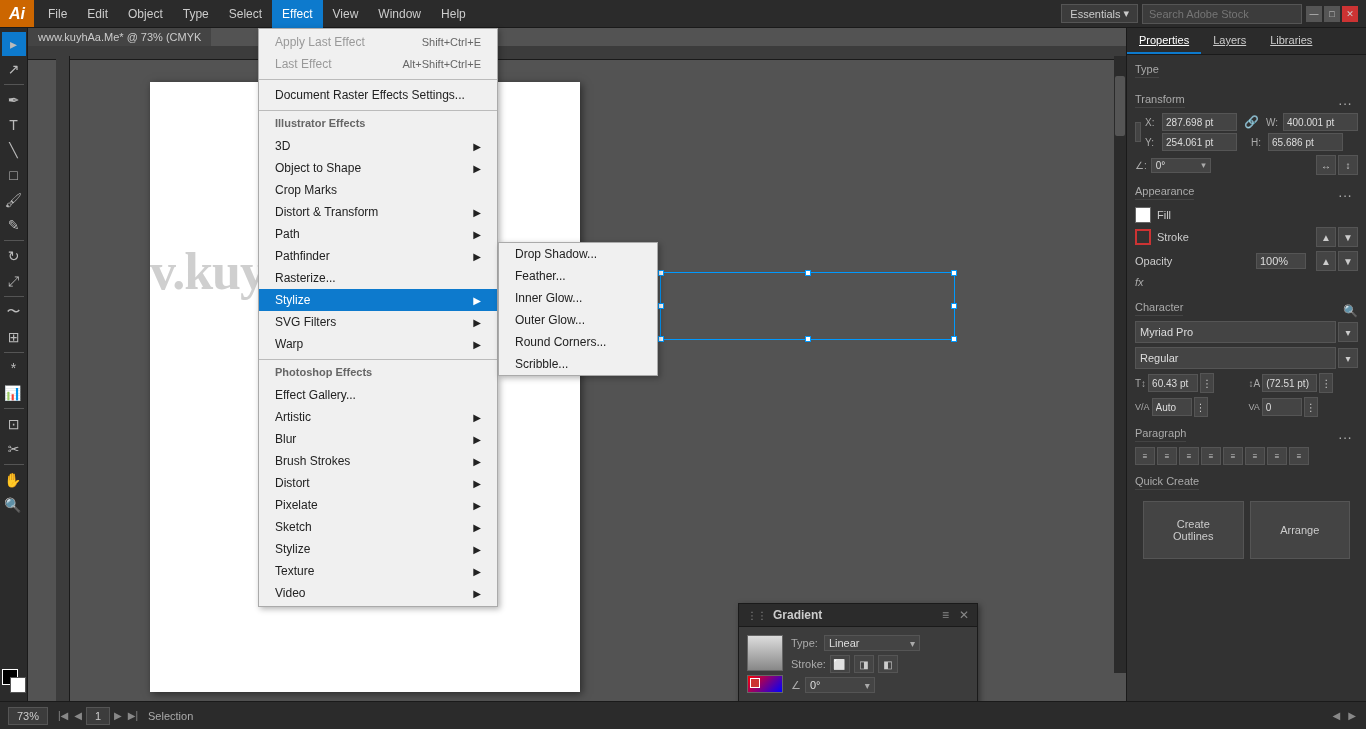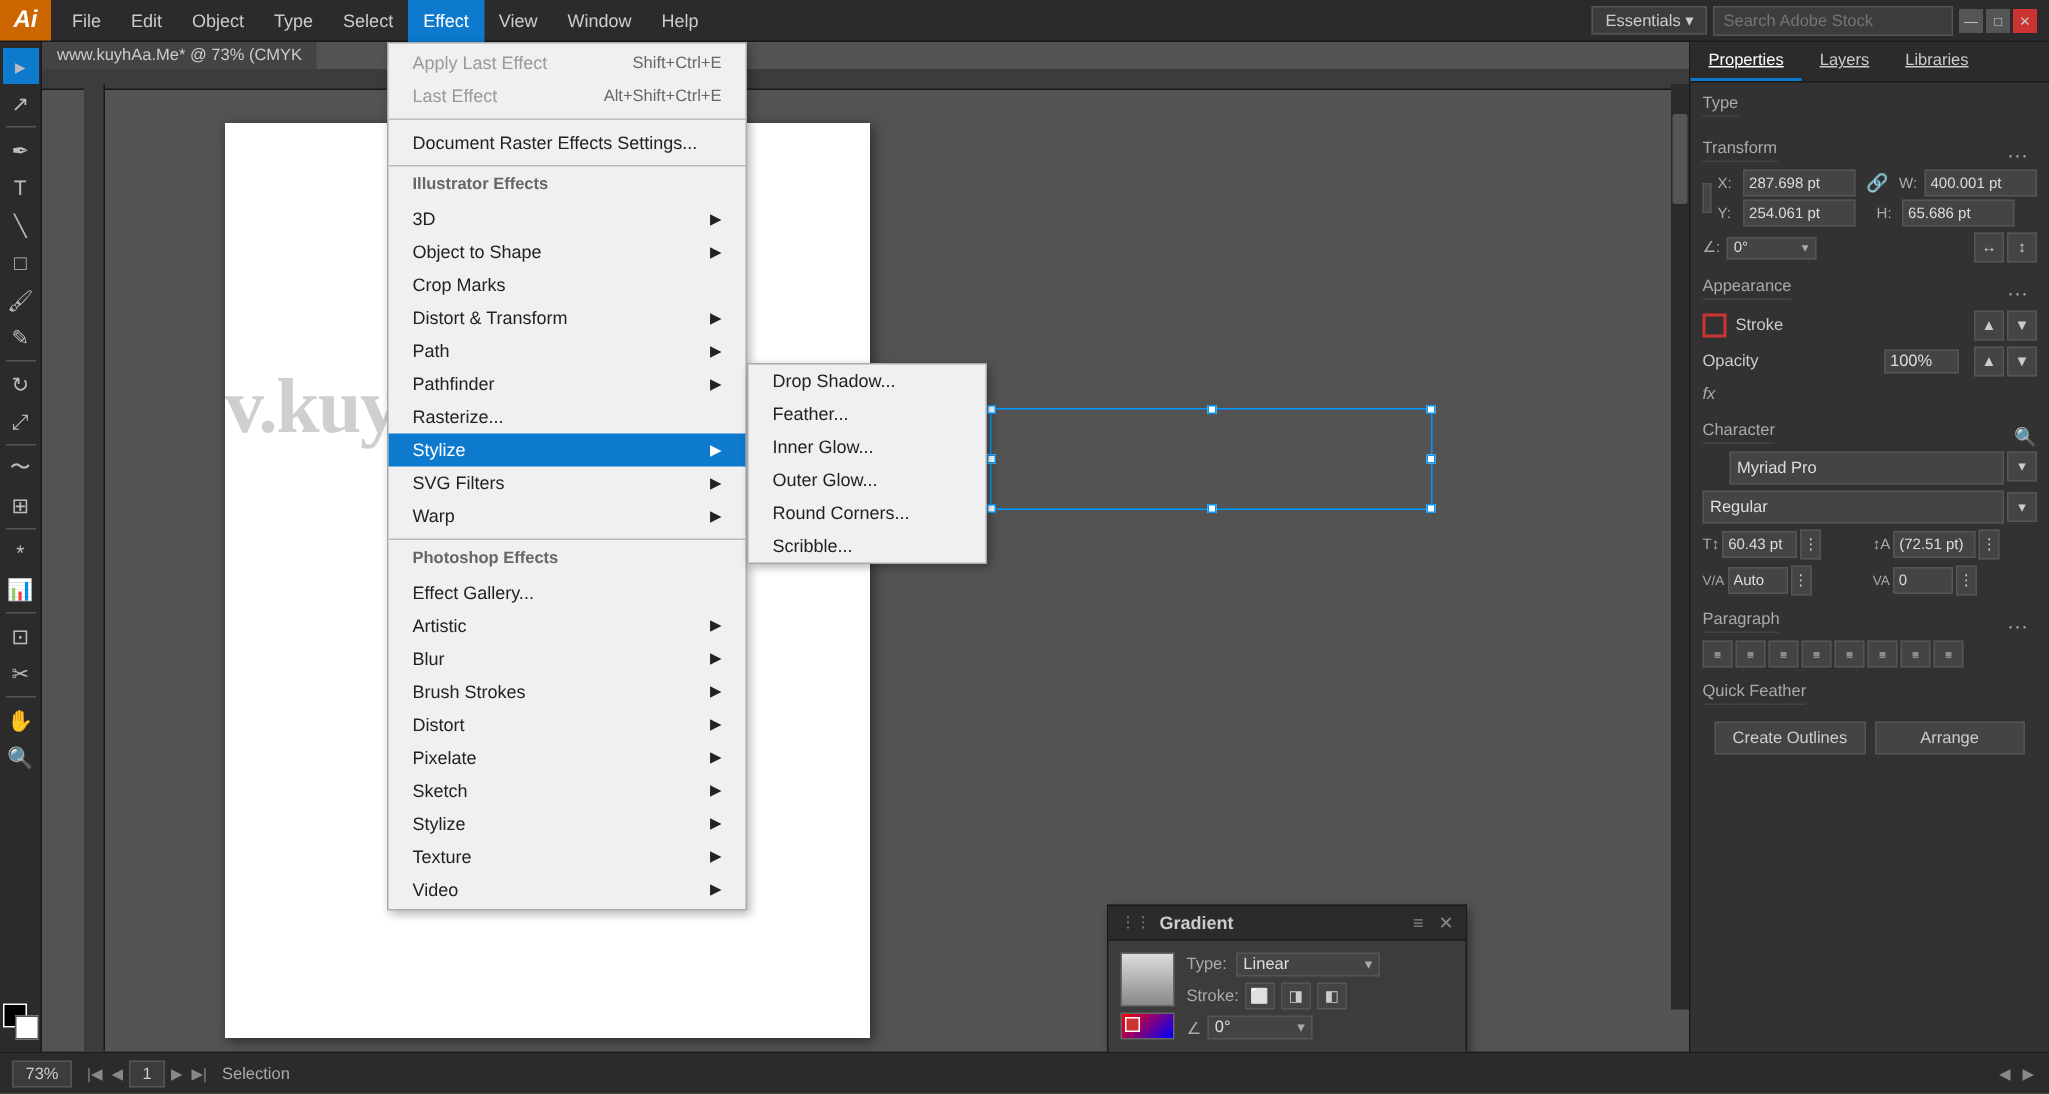--- a/index.html
+++ b/index.html
@@ -133,21 +133,21 @@
     .appearance-swatch { width: 16px; height: 16px; border: 1px solid #666; }
     .appearance-label { color: #ccc; font-size: 11px; }
     .fx-label { color: #aaa; font-size: 11px; font-style: italic; }
 
     .paragraph-btns { display: flex; gap: 2px; flex-wrap: wrap; }
     .para-btn { background: #444; border: 1px solid #555; color: #ccc; width: 20px; height: 18px; display: flex; align-items: center; justify-content: center; cursor: pointer; font-size: 8px; }
 
     .quick-actions { display: flex; gap: 6px; padding: 6px 8px; }
     .qa-btn {
       flex: 1; background: #444; border: 1px solid #555; color: #ccc; font-size: 11px;
-      padding: 4px; cursor: pointer; text-align: center;
+      padding: 16px; cursor: pointer; text-align: center;
     }
 
     .dots-menu { color: #aaa; cursor: pointer; font-size: 14px; padding: 2px 6px; }
     .section-header-row { display: flex; justify-content: space-between; align-items: center; }
 
     
     .bottom-bar {
       width: 100%; height: 28px; background: #2b2b2b; border-top: 1px solid #1a1a1a;
       display: flex; align-items: center; padding: 0 8px; gap: 8px; color: #aaa; font-size: 11px;
     }
@@ -375,20 +375,24 @@
           </div>
         </div>
       </div>
 
       <div class="panel-section">
         <div class="section-header-row">
           <div class="panel-section-title">Appearance</div>
           <span class="dots-menu">···</span>
         </div>
         <div class="appearance-item">
+          <div class="appearance-swatch" style="background:#fff;"></div>
+          <span class="appearance-label">Fill</span>
+        </div>
+        <div class="appearance-item">
           <div class="appearance-swatch" style="background:transparent;border:2px solid #c33;"></div>
           <span class="appearance-label">Stroke</span>
           <div style="margin-left:auto;display:flex;align-items:center;gap:2px;">
             <div class="icon-btn">▲</div>
             <div class="icon-btn">▼</div>
           </div>
         </div>
         <div class="appearance-item">
           <span class="appearance-label">Opacity</span>
           <input style="background: rgb(68, 68, 68); border: 1px solid rgb(85, 85, 85); color: rgb(221, 221, 221); font-size: 11px; width: 50px; padding: 1px 3px; margin-left: auto;" value="100%">
@@ -400,21 +404,21 @@
         <div style="padding:2px 0;">
           <span class="fx-label">fx</span>
         </div>
       </div>
 
       <div class="panel-section">
         <div class="section-header-row">
           <div class="panel-section-title">Character</div>
           <span style="color:#aaa;cursor:pointer;font-size:12px;">🔍</span>
         </div>
-        <div style="display:flex;gap:2px;margin-bottom:4px;margin-left:18px;">
+        <div style="display:flex;align-items:center;gap:2px;margin-bottom:4px;">
           <input style="background: rgb(68, 68, 68); border: 1px solid rgb(85, 85, 85); color: rgb(221, 221, 221); font-size: 11px; padding: 2px 4px; flex: 1 1 0%; height: 22px;" value="Myriad Pro">
           <div class="icon-btn">▾</div>
         </div>
         <div style="display:flex;align-items:center;gap:2px;margin-bottom:4px;">
           <input style="background: rgb(68, 68, 68); border: 1px solid rgb(85, 85, 85); color: rgb(221, 221, 221); font-size: 11px; padding: 4px 4px; flex: 1 1 0%; height: 22px;" value="Regular">
           <div class="icon-btn">▾</div>
         </div>
         <div style="display:grid;grid-template-columns:1fr 1fr;gap:4px;margin-bottom:4px;">
           <div style="display:flex;align-items:center;gap:2px;">
             <span style="color:#aaa;font-size:10px;">T↕</span>
@@ -453,21 +457,21 @@
           <div class="para-btn">≡</div>
           <div class="para-btn">≡</div>
           <div class="para-btn">≡</div>
           <div class="para-btn">≡</div>
           <div class="para-btn">≡</div>
         </div>
       </div>
 
       <div class="panel-section">
         <div class="section-header-row">
-          <div class="panel-section-title">Quick Feather</div>
+          <div class="panel-section-title">Quick Create</div>
         </div>
         <div class="quick-actions">
           <button class="qa-btn">Create Outlines</button>
           <button class="qa-btn">Arrange</button>
         </div>
       </div>
 
     </div>
   </div>
 </div>

